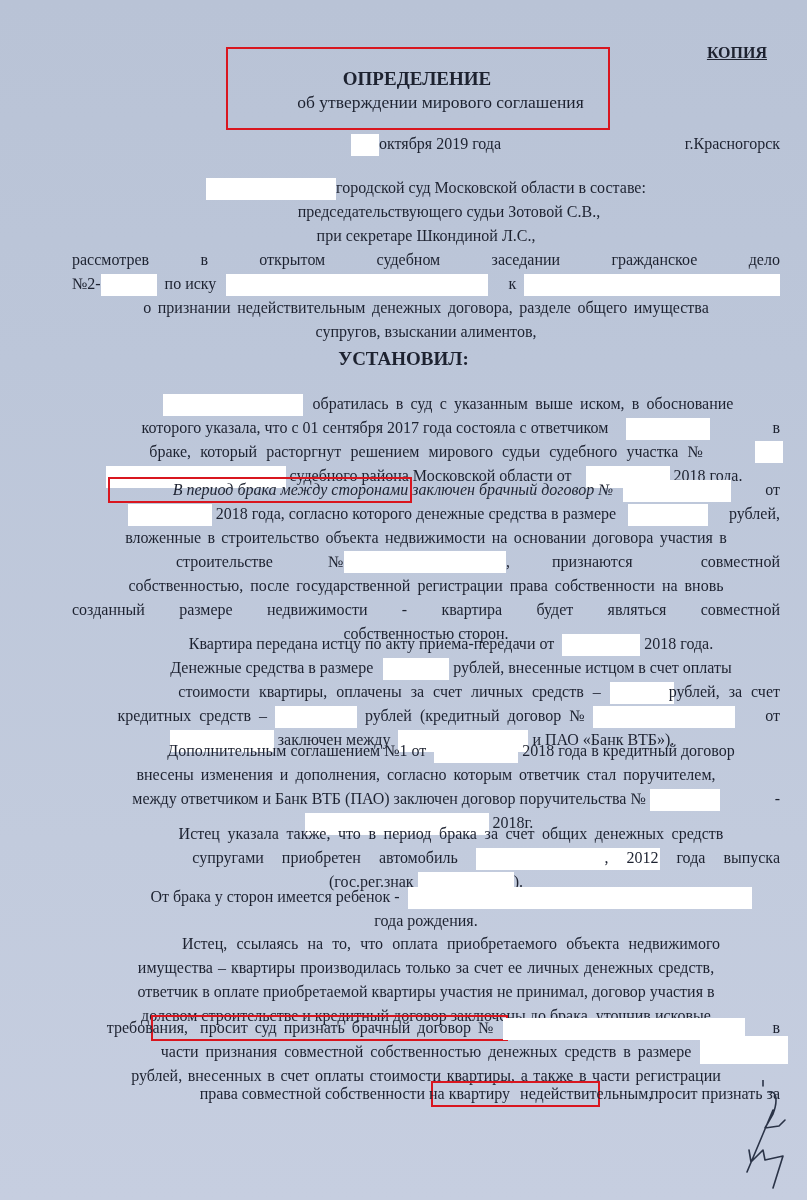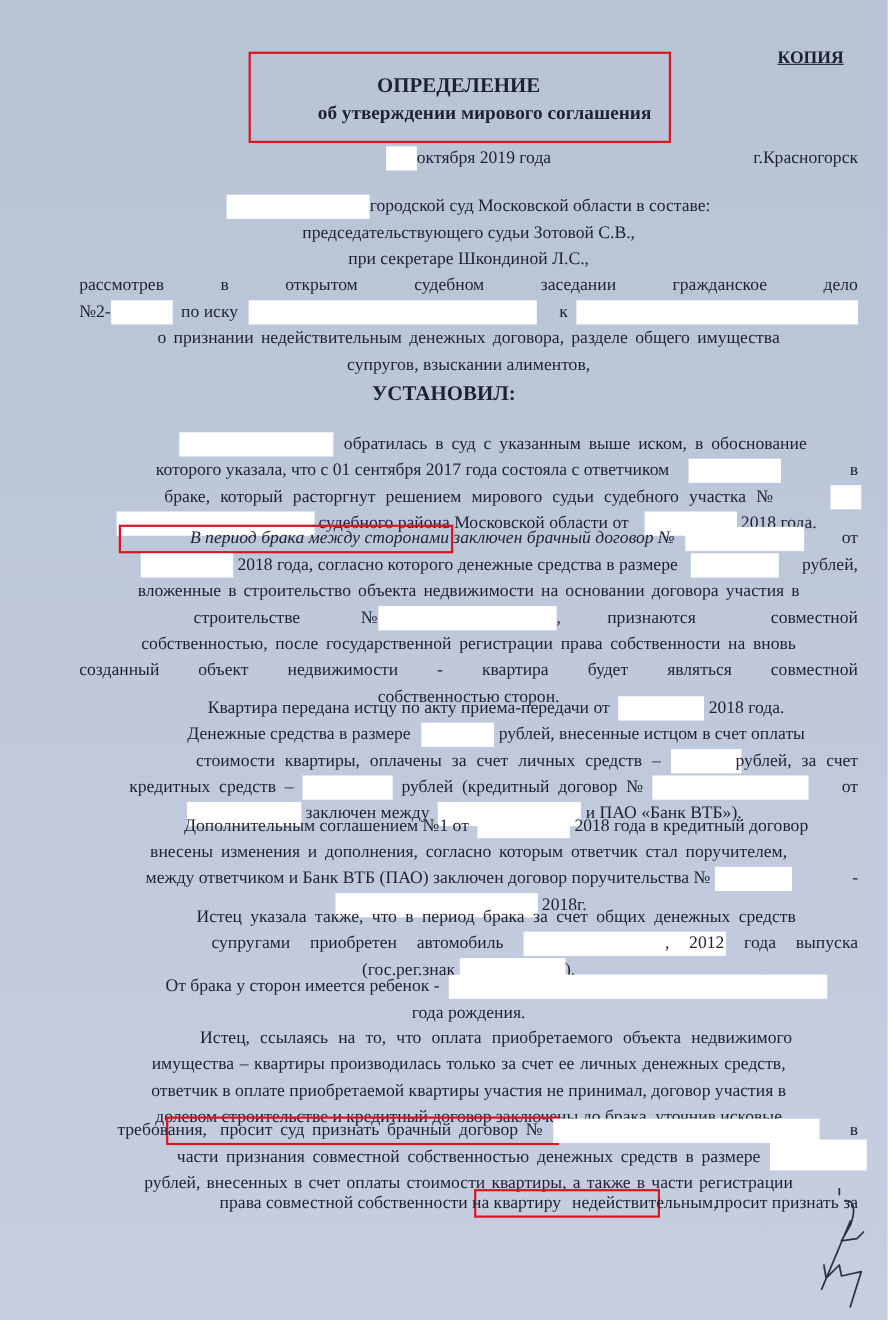--- a/index.html
+++ b/index.html
@@ -11,21 +11,21 @@
       position: relative;
     }
     .page { position: absolute; left: 0; top: 0; width: 807px; height: 1200px; }
     .abs { position: absolute; white-space: nowrap; }
     .line { position: absolute; left: 72px; width: 708px; font-size: 16px; line-height: 24px; height: 24px; white-space: nowrap; text-align: center; }
     .just { display: flex; justify-content: space-between; }
     .redact { display: inline-block; background: #ffffff; height: 22px; vertical-align: middle; }
     .redbox { position: absolute; border: 2px solid #d9161f; box-sizing: border-box; }
     .copy { right: 40px; top: 44px; font-weight: bold; font-size: 16px; text-decoration: underline; }
     .title-1 { left: 226px; width: 382px; text-align: center; top: 68px; font-weight: bold; font-size: 19px; }
-    .title-2 { left: 226px; width: 429px; text-align: center; top: 92px; font-weight: bold; font-size: 17.5px; }
+    .title-2 { left: 226px; width: 429px; text-align: center; top: 92px; font-weight: normal; font-size: 17.5px; }
     .heading { left: 0; width: 807px; text-align: center; top: 348px; font-weight: bold; font-size: 19px; }
     .sig { position: absolute; left: 745px; top: 1080px; }
   </style>
 </head>
 <body>
 
 <div class="page">
 
   <div class="abs copy">КОПИЯ</div>
 
@@ -34,21 +34,21 @@
   <div class="abs title-2">об утверждении мирового соглашения</div>
 
   <div class="line" style="top:132px;">
     <span class="redact" style="width:28px;"></span><span>октября 2019 года</span>
     <span style="position:absolute;right:0;top:0;">г.Красногорск</span>
   </div>
 
   <div class="line" style="top:176px;">
     <span class="redact" style="width:130px;"></span><span>городской суд Московской области в составе:</span>
   </div>
-  <div class="line" style="top:200px;">председательствующего судьи Зотовой С.В.,</div>
+  <div class="line" style="top:200px;margin-left:23px;">председательствующего судьи Зотовой С.В.,</div>
   <div class="line" style="top:224px;">при секретаре Шкондиной Л.С.,</div>
   <div class="line just" style="top:248px;">
     <span>рассмотрев</span>
     <span>в</span>
     <span>открытом</span>
     <span>судебном</span>
     <span>заседании</span>
     <span>гражданское</span>
     <span>дело</span>
   </div>
@@ -102,21 +102,21 @@
     <span style="position:absolute;left:104px;">строительстве</span>
     <span style="position:absolute;left:256px;">№</span>
     <span class="redact" style="width:162px;position:absolute;left:272px;top:1px;"></span>
     <span style="position:absolute;left:434px;">,</span>
     <span style="position:absolute;left:480px;">признаются</span>
     <span style="position:absolute;right:0;">совместной</span>
   </div>
   <div class="line" style="top:574px;word-spacing:3px;">собственностью, после государственной регистрации права собственности на вновь</div>
   <div class="line just" style="top:598px;">
     <span>созданный</span>
-    <span>объект</span>
+    <span>размере</span>
     <span>недвижимости</span>
     <span>-</span>
     <span>квартира</span>
     <span>будет</span>
     <span>являться</span>
     <span>совместной</span>
   </div>
   <div class="line" style="top:622px;">собственностью сторон.</div>
 
   <div class="line" style="top:632px;">

